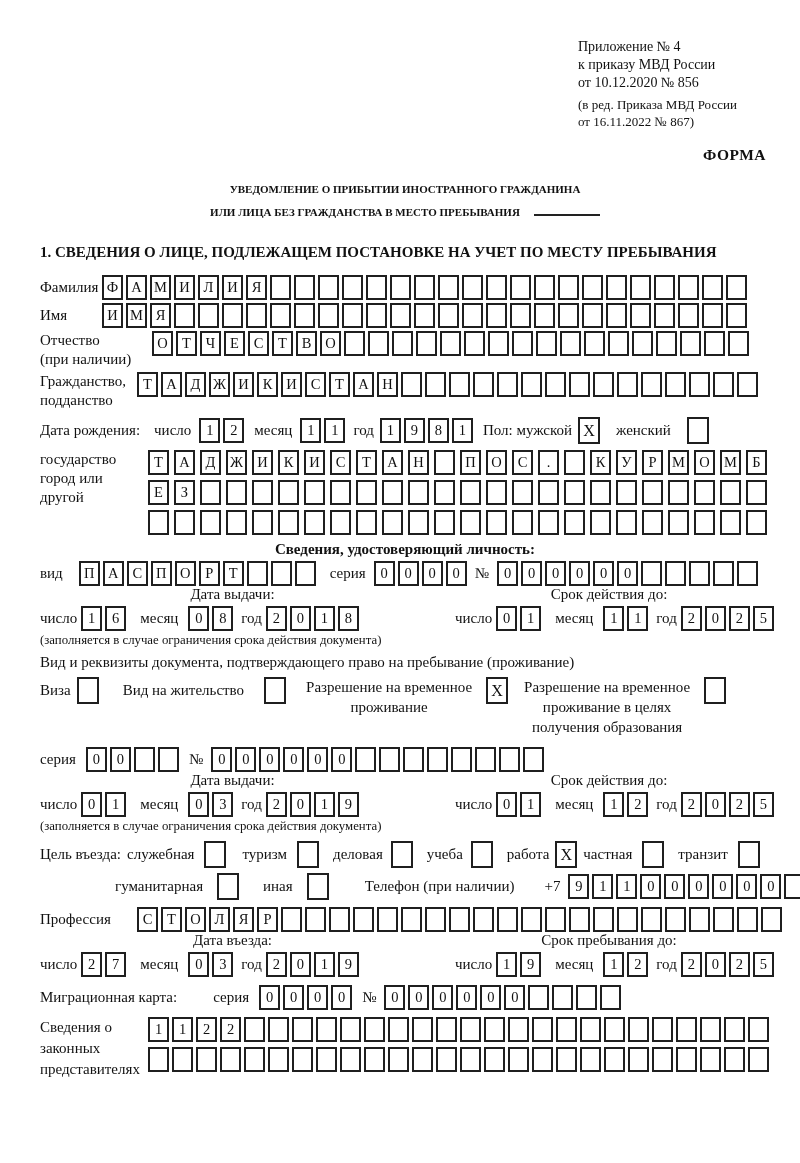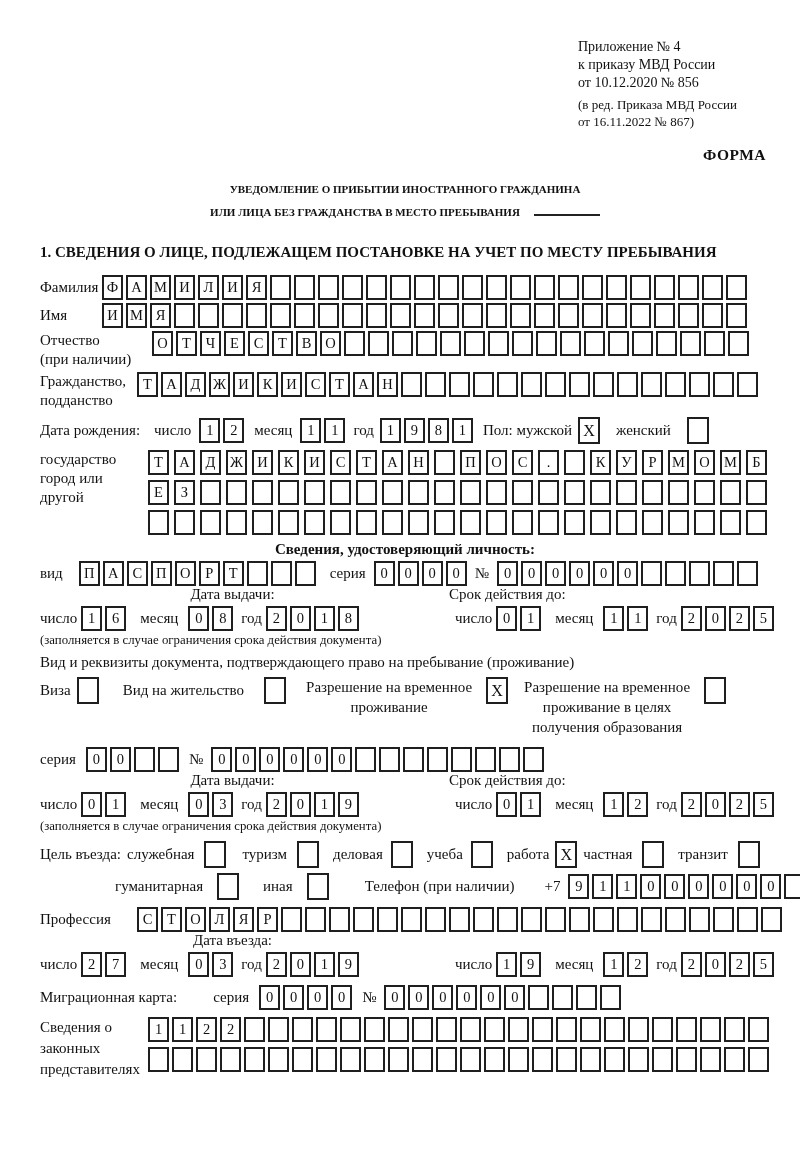--- a/index.html
+++ b/index.html
@@ -38,21 +38,21 @@
   .w62 { width:62px; }  .w112 { width:112px; }  .w97 { width:97px; }
   .w108 { width:108px; }
   .ml4{margin-left:4px} .ml6{margin-left:6px} .ml8{margin-left:8px} .ml10{margin-left:10px}
   .ml14{margin-left:14px} .ml16{margin-left:16px} .ml20{margin-left:20px} .ml24{margin-left:24px}
   .ml30{margin-left:30px} .ml36{margin-left:36px} .ml75{margin-left:75px}
 
   .dochead { text-align:center; font-weight:bold; margin-top:6px; }
 
   .dheads { display:flex; }
   .dhl { width:385px; text-align:center; flex:none; }
-  .dhr { width:320px; flex:none; margin-left:24px; }
+  .dhr { width:320px; text-align:center; flex:none; margin-left:24px; }
   .dleft { width:385px; display:flex; align-items:center; flex:none; }
   .dright { display:flex; align-items:center; margin-left:30px; }
 
   .note { text-align:left; font-size:12.8px; margin-top:2px; }
   .plain { margin-top:6px; }
   .cblk { text-align:center; line-height:20px; flex:none; }
   .opt { display:flex; align-items:center; flex:none; }
   .stack { flex:1; }
   .stack .cells { margin-top:5px; }
   .stack .cells:first-child { margin-top:0; }
@@ -592,20 +592,21 @@
         <span class="cell"></span>
         <span class="cell"></span>
         <span class="cell"></span>
         <span class="cell"></span>
         <span class="cell"></span>
       </span>
   </div>
 
   <div class="dheads">
     <span class="dhl">Дата въезда:</span>
+    <span class="dhr">Срок пребывания до:</span>
   </div>
   <div class="row">
     <span class="dleft">
       <span class="lbl">число</span>
       <span class="cells ml4">
           <span class="cell">2</span>
           <span class="cell">7</span>
         </span>
       <span class="lbl ml14">месяц</span>
       <span class="cells ml10">

